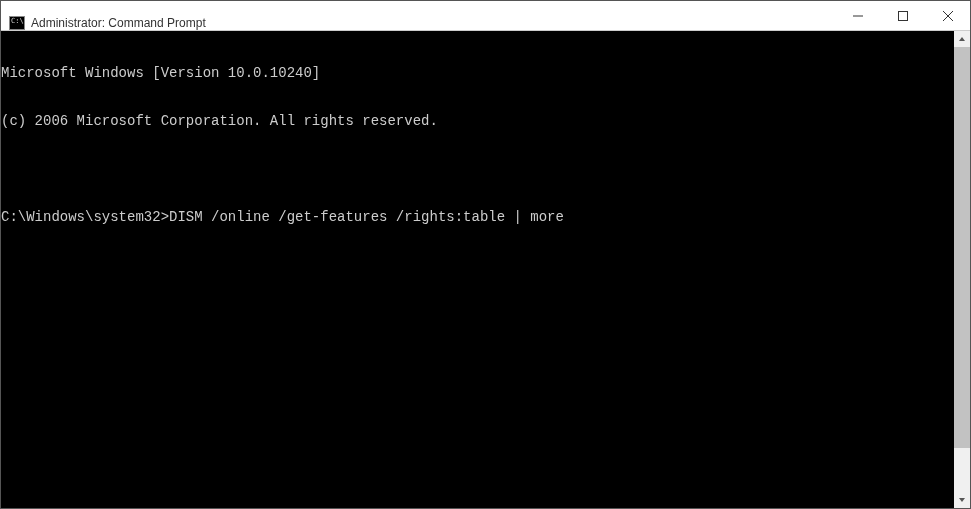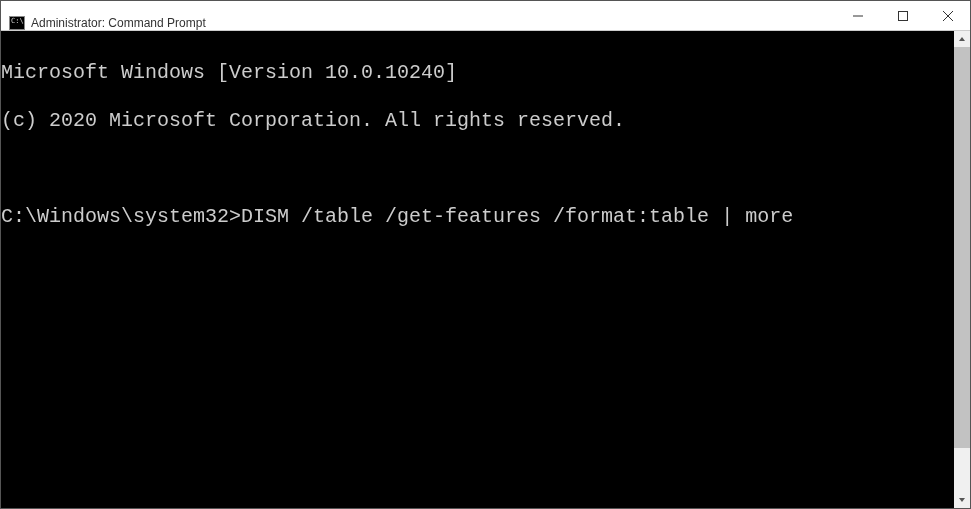--- a/index.html
+++ b/index.html
@@ -74,21 +74,21 @@
       flex: 1;
       display: flex;
       background: #000;
       position: relative;
     }
     .console {
       flex: 1;
       background: #000;
       color: #ccc;
       font-family: Consolas, "Courier New", monospace;
-      font-size: 20px;
+      font-size: 14px;
       line-height: 16px;
       padding: 2px 0 0 0;
       white-space: pre;
       overflow: hidden;
     }
     .console-line {
       min-height: 16px;
     }
     .scrollbar {
       width: 16px;
@@ -145,23 +145,23 @@
         <svg viewBox="0 0 10 10">
             <line x1="0" y1="0" x2="10" y2="10" stroke="#333" stroke-width="1"></line>
             <line x1="10" y1="0" x2="0" y2="10" stroke="#333" stroke-width="1"></line>
           </svg>
       </div>
     </div>
   </div>
   <div class="client-area">
     <div class="console">
       <div class="console-line">Microsoft Windows [Version 10.0.10240]</div>
-      <div class="console-line">(c) 2020 Microsoft Corporation. All rights reserved.</div>
+      <div class="console-line">(c) 2006 Microsoft Corporation. All rights reserved.</div>
       <div class="console-line"></div>
-      <div class="console-line"><span>C:\Windows\system32&gt;</span><span>DISM /table /get-features /format:table | more</span></div>
+      <div class="console-line"><span>C:\Windows\system32&gt;</span><span>DISM /online /get-features /rights:table | more</span></div>
     </div>
     <div class="scrollbar">
       <div class="scrollbar-button">
         <svg viewBox="0 0 8 8">
             <polygon points="4,2 7,6 1,6" fill="#555"></polygon>
           </svg>
       </div>
       <div class="scrollbar-track">
         <div class="scrollbar-thumb"></div>
       </div>

